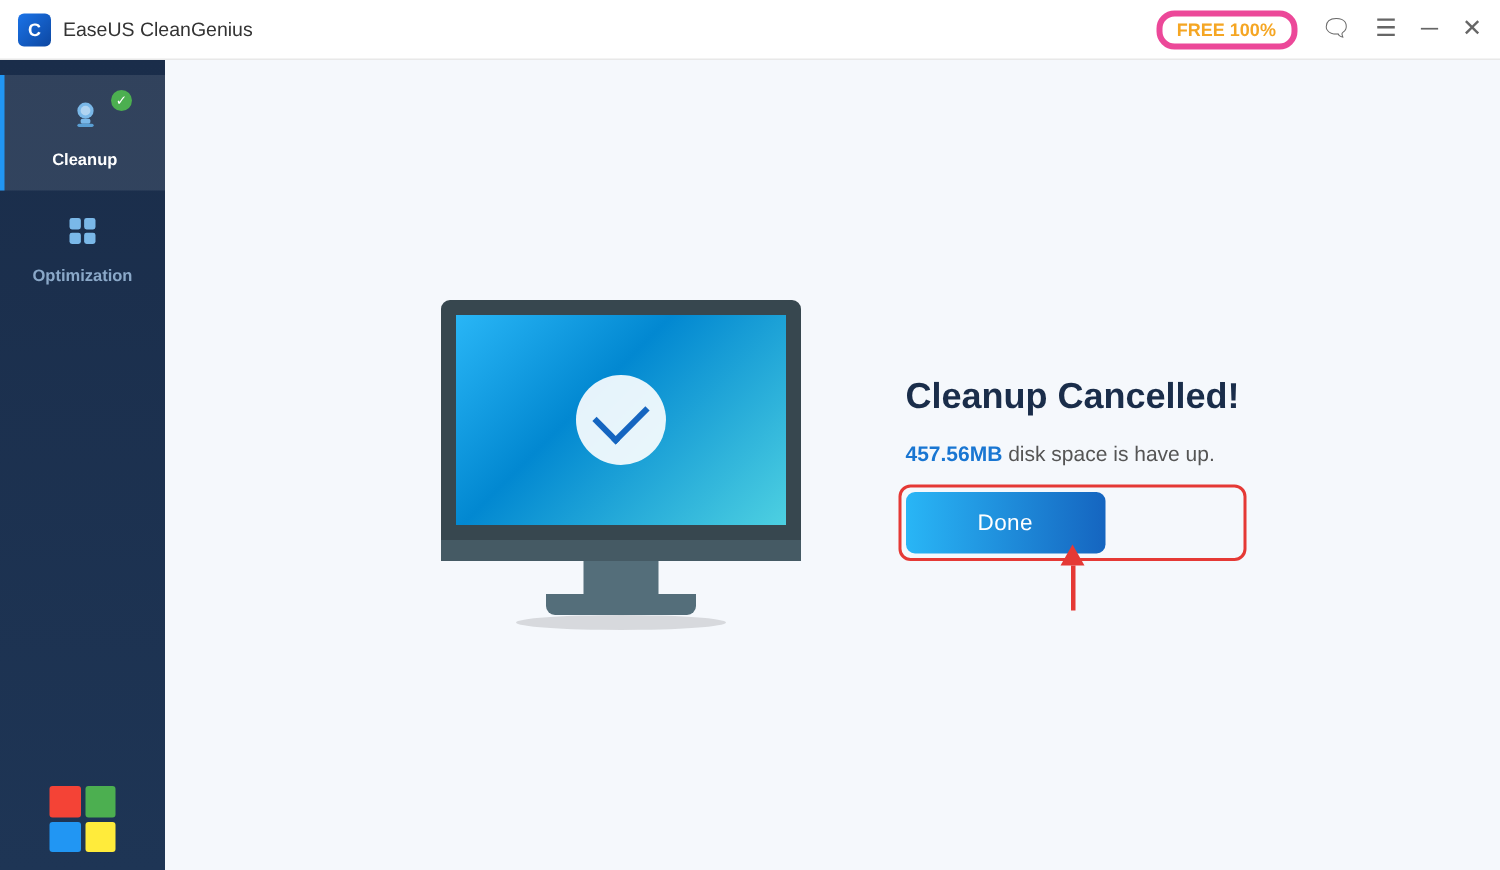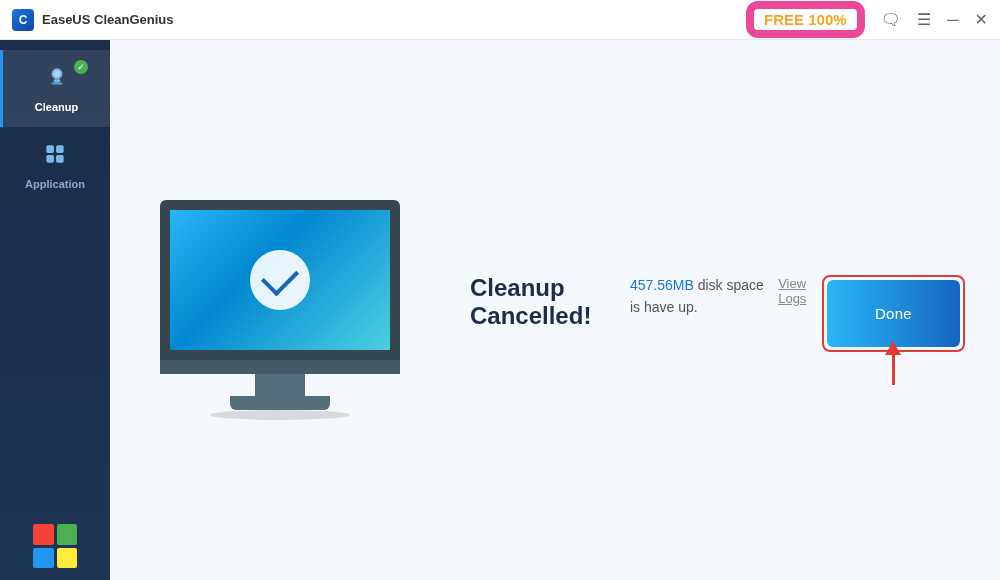--- a/index.html
+++ b/index.html
@@ -36,27 +36,27 @@
       display: flex;
       align-items: center;
       justify-content: center;
       color: #fff;
       font-size: 12px;
       font-weight: bold;
     }
     .titlebar-title {
       font-size: 13px;
       color: #333;
-      font-weight: 700;
+      font-weight: 400;
     }
     .titlebar-spacer { flex: 1; }
     .titlebar-badge {
-      border: 8px solid #ec4899;
+      border: 4px solid #ec4899;
       color: #f5a623;
-      font-size: 15px;
+      font-size: 12px;
       font-weight: 700;
       padding: 2px 10px;
       border-radius: 12px;
       margin-right: 16px;
     }
     .titlebar-controls {
       display: flex;
       gap: 16px;
       align-items: center;
     }
@@ -213,37 +213,37 @@
       width: 28px;
       height: 18px;
       border-left: 4px solid #1565c0;
       border-bottom: 4px solid #1565c0;
       transform: rotate(-45deg) translate(2px, -2px);
     }
 
     
     .result-panel {
       display: flex;
-      flex-direction: row;
+      flex-direction: column;
       gap: 8px;
     }
     .result-title {
       font-size: 24px;
       font-weight: 700;
       color: #1a2d4a;
       margin-bottom: 4px;
     }
     .result-desc {
       font-size: 14px;
       color: #555;
       line-height: 1.6;
     }
     .result-desc .highlight-blue {
       color: #1976d2;
-      font-weight: 400;
+      font-weight: 700;
     }
     .result-sub {
       font-size: 12.5px;
       color: #777;
     }
     .view-logs {
       font-size: 13px;
       color: #888;
       text-decoration: underline;
       cursor: pointer;
@@ -264,21 +264,21 @@
       bottom: -5px;
       border: 2px solid #e53935;
       border-radius: 8px;
       pointer-events: none;
     }
     .done-button {
       background: linear-gradient(90deg, #29b6f6, #1565c0);
       color: #fff;
       border: none;
       border-radius: 6px;
-      padding: 25px 48px;
+      padding: 12px 48px;
       font-size: 15px;
       font-weight: 500;
       cursor: pointer;
       letter-spacing: 0.3px;
     }
 
     
     .arrow-wrap {
       position: absolute;
       bottom: -38px;
@@ -341,21 +341,21 @@
 
     <div class="sidebar-item">
       <div class="sidebar-item-icon">
         <svg width="26" height="26" viewBox="0 0 24 24" fill="none">
           <rect x="4" y="4" width="7" height="7" rx="1.5" fill="#7ab8e8"></rect>
           <rect x="13" y="4" width="7" height="7" rx="1.5" fill="#7ab8e8"></rect>
           <rect x="4" y="13" width="7" height="7" rx="1.5" fill="#7ab8e8"></rect>
           <rect x="13" y="13" width="7" height="7" rx="1.5" fill="#7ab8e8"></rect>
         </svg>
       </div>
-      <span class="sidebar-item-label">Application</span>
+      <span class="sidebar-item-label">Optimization</span>
     </div>
 
     <div class="sidebar-spacer"></div>
 
     <div class="sidebar-win11">
       <div class="win11-square" style="background:#f44336;"></div>
       <div class="win11-square" style="background:#4caf50;"></div>
       <div class="win11-square" style="background:#2196f3;"></div>
       <div class="win11-square" style="background:#ffeb3b;"></div>
     </div>
@@ -378,21 +378,20 @@
 
       <div class="result-panel">
         <div class="result-title">Cleanup Cancelled!</div>
 
         <div class="result-desc">
           <span class="highlight-blue">457.56MB</span>
           <span> disk space is have up.</span>
         </div>
 
 
-        <div class="view-logs">View Logs</div>
 
         <div class="done-button-wrap">
           <div class="done-button-border"></div>
           <button class="done-button">Done</button>
           
           <div class="arrow-wrap">
             <div class="arrow-head"></div>
             <div class="arrow-line"></div>
           </div>
         </div>

